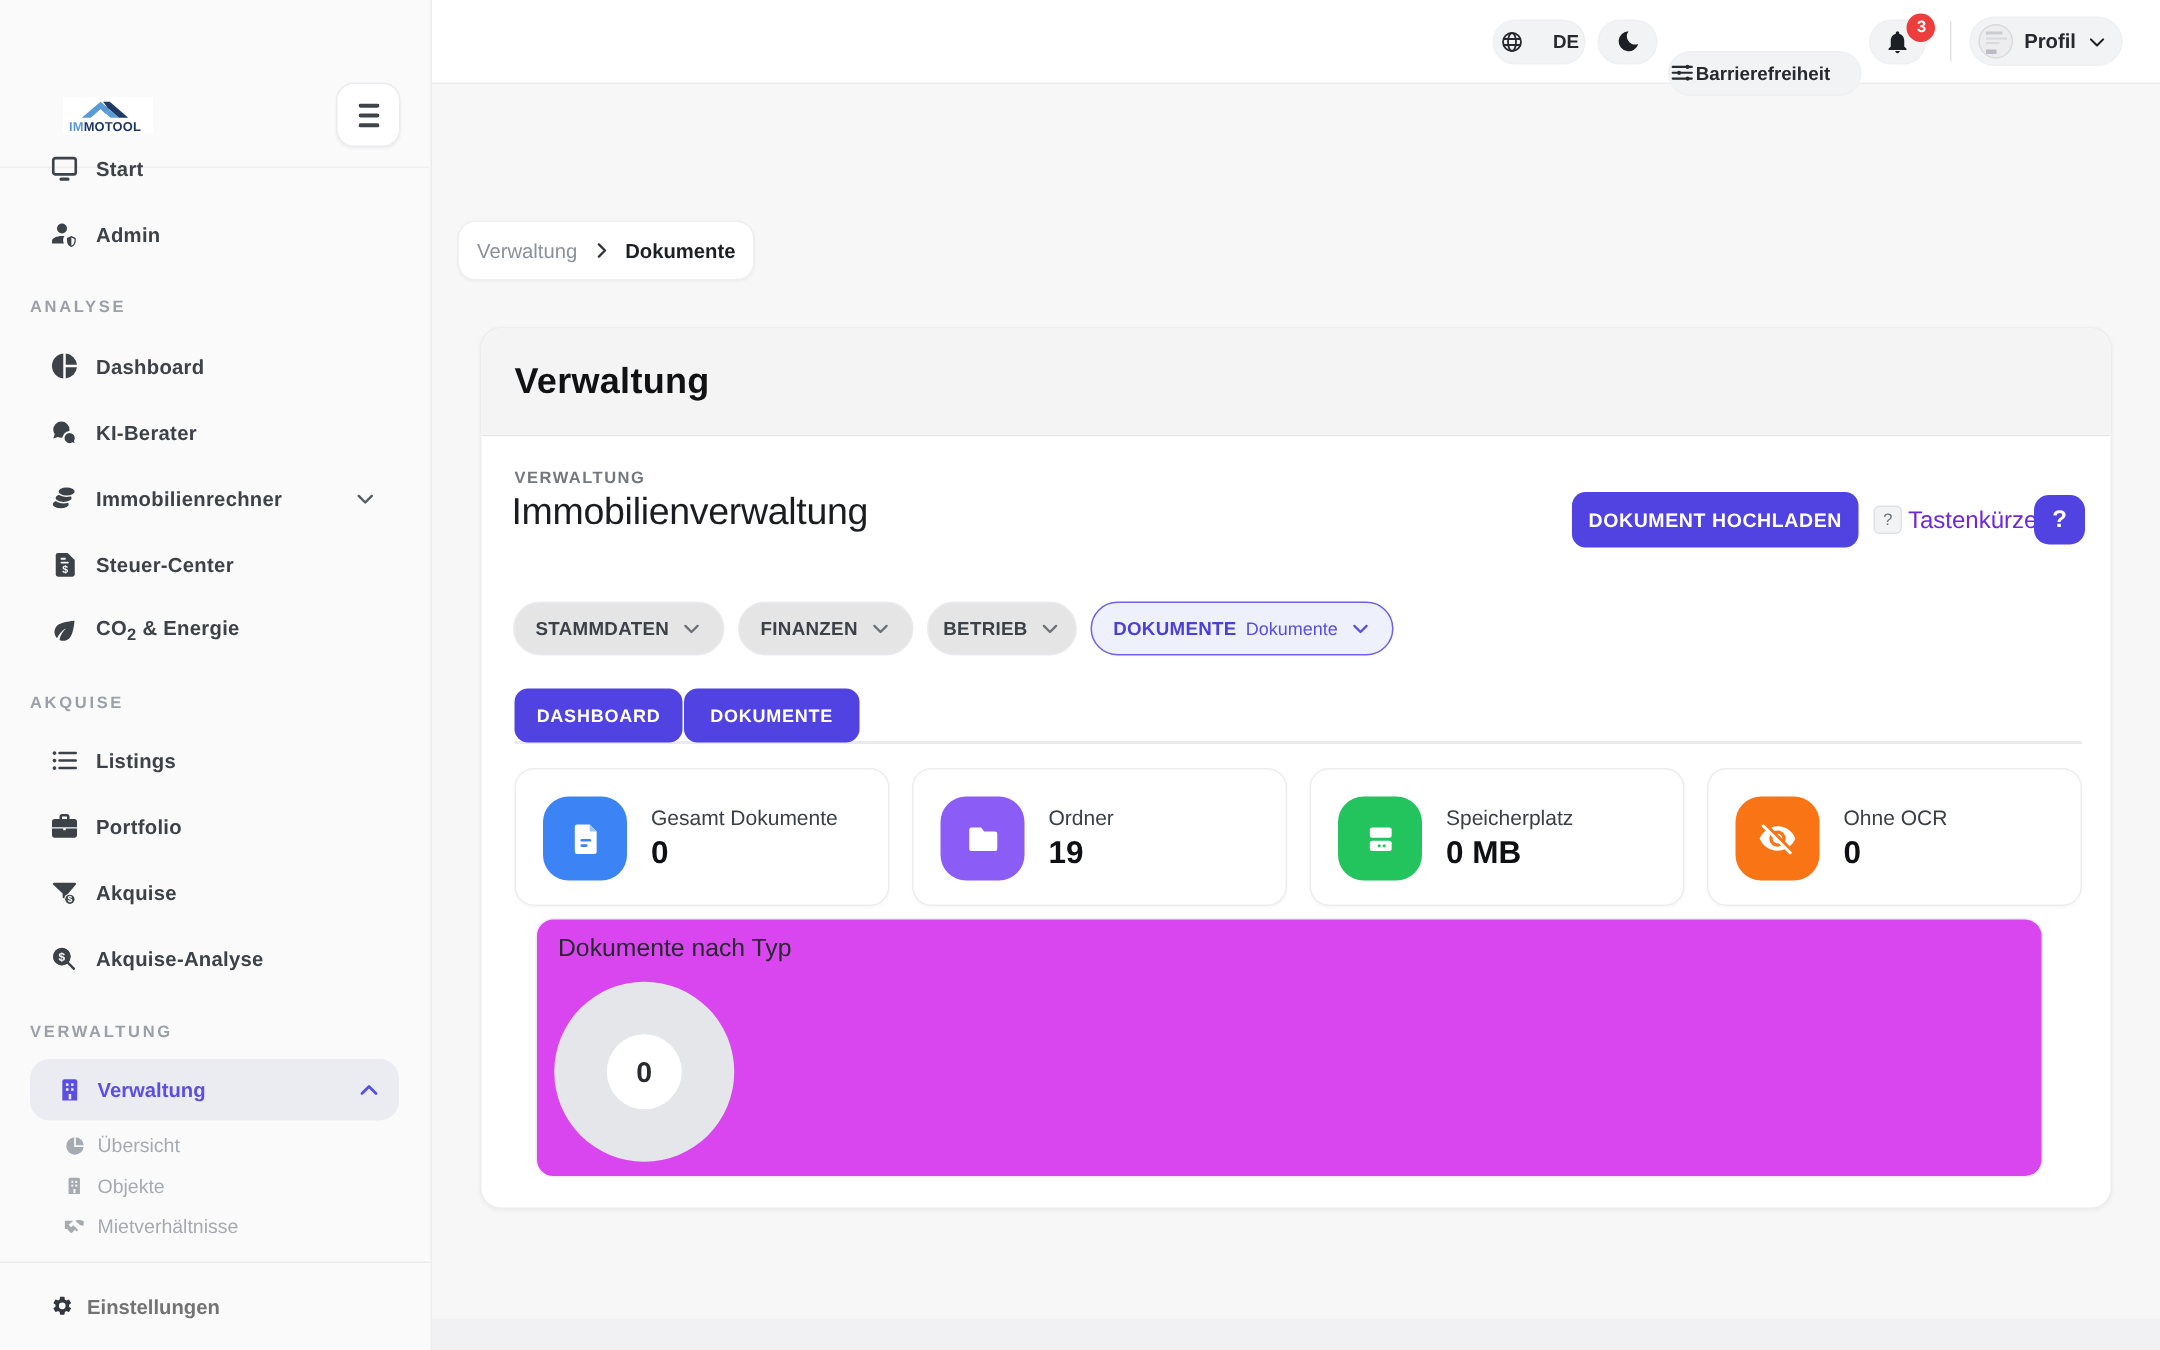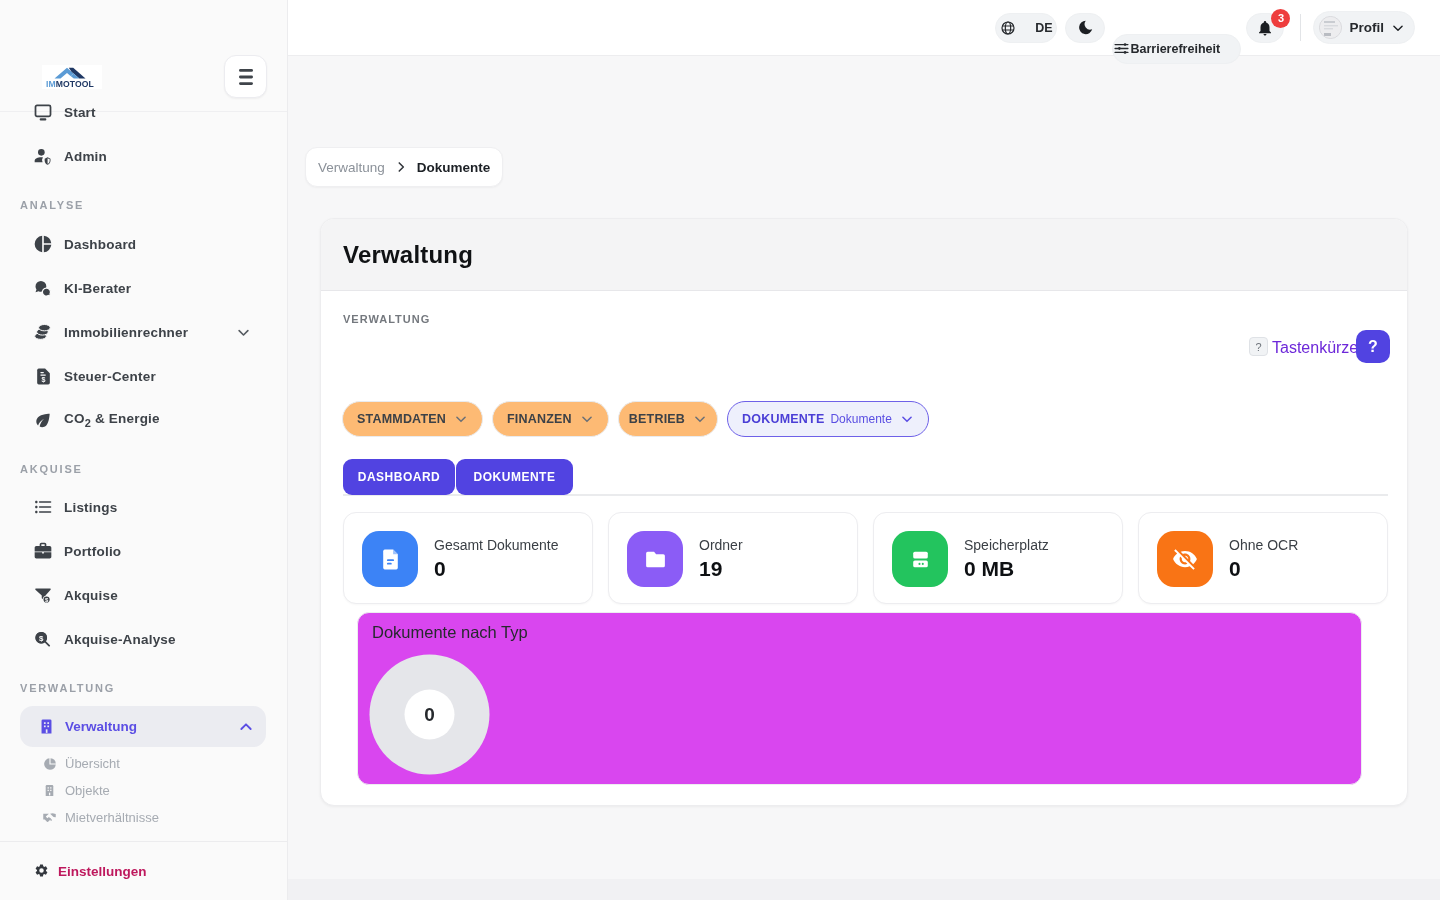--- a/index.html
+++ b/index.html
@@ -20,21 +20,21 @@
 .nlabel { position:absolute; left:20px; font-size:11px; font-weight:700; letter-spacing:1.8px; color:#9ba0a8; }
 .chev { position:absolute; }
 .active-pill { position:absolute; left:20px; width:246px; height:41px; background:#ebecf1; border-radius:13px; display:flex; align-items:center; }
 .active-pill .nicon { width:20px; height:20px; margin-left:16px; display:flex; align-items:center; justify-content:center; }
 .active-pill .ntext { margin-left:9px; font-size:13.5px; font-weight:700; color:#5b4ee4; }
 .subitem { position:absolute; left:0; width:288px; height:27px; display:flex; }
 .subitem .sicon { width:15px; height:15px; margin-left:42px; display:flex; align-items:center; justify-content:center; }
 .subitem .stext { margin-left:8px; font-size:13px; font-weight:400; color:#a6abb2; }
 .sb-bottom { position:absolute; left:0; bottom:0; width:287px; height:59px; border-top:1px solid #ececee; display:flex; align-items:center; background:#fafafa; }
 .sb-bottom .nicon { width:16px; height:16px; margin-left:34px; }
-.sb-bottom .ntext { margin-left:8px; font-size:13.5px; font-weight:700; color:#be185d; }
+.sb-bottom .ntext { margin-left:8px; font-size:13.5px; font-weight:700; color:#737373; }
 
 
 #topbar { position:absolute; left:288px; top:0; width:1152px; height:56px; background:#fff; border-bottom:1px solid #ededef; display:flex; align-items:center; justify-content:flex-end; padding-right:25px; z-index:4; }
 .pill { height:30px; background:#f1f3f5; border:1px solid #eef0f2; border-radius:15px; display:flex; align-items:center; color:#26292d; }
 .tb-de { width:62px; justify-content:center; gap:19px; font-size:12.5px; font-weight:700;text-align:center; }
 .tb-moon { width:40px; justify-content:center; margin-left:8px; }
 .tb-acc { width:129px; justify-content:flex-start; gap:0; font-size:12.5px; font-weight:700; margin-left:7px;margin-top:42px; }
 .tb-bell { width:38px; justify-content:center; margin-left:5px; position:relative; }
 .badge { position:absolute; right:-7px; top:-5px; width:19px; height:19px; background:#ee3d3d; border-radius:50%; color:#fff; font-size:11px; font-weight:700; display:flex; align-items:center; justify-content:center; }
 .tb-sep { width:1px; height:27px; background:#e2e4e7; margin:0 12px 0 16px; }
@@ -52,21 +52,21 @@
 .card-head { height:72px; background:#f4f4f5; border-bottom:1px solid #e7e7ea; border-radius:13px 13px 0 0; display:flex; align-items:center; padding-left:22px; font-size:24px; font-weight:700; color:#101214; letter-spacing:.2px; }
 .ov-label { position:absolute; left:22px; top:94px; font-size:11px; font-weight:700; letter-spacing:1px; color:#74787e; }
 .ov-h2 { position:absolute; left:20px; top:108px; font-size:25px; font-weight:400; color:#1a1c1f; letter-spacing:-.2px; }
 .ov-desc { position:absolute; left:22px; top:143px; font-size:15px; color:#53565b; }
 .btn-upload { position:absolute; left:727px; top:109px; width:191px; height:37px; background:#5143e1; border-radius:9px; color:#fff; font-size:13px; font-weight:700; letter-spacing:.4px; display:flex; align-items:center; justify-content:center; }
 .kbd { position:absolute; left:928px; top:118px; width:19px; height:19px; background:#f1f3f5; border:1px solid #dfe2e6; border-radius:4px; color:#6e747b; font-size:11px; display:flex; align-items:center; justify-content:center; }
 .kbd-text { position:absolute; left:951px; top:120px; font-size:16px; color:#6d28d9; }
 .btn-q { position:absolute; left:1035px; top:111px; width:34px; height:33px; background:#5143e1; border-radius:10px; color:#fff; font-size:16px; font-weight:700; display:flex; align-items:center; justify-content:center; }
 
 .tabs { position:absolute; left:21px; top:182px; display:flex; gap:9px; }
-.tab { height:36px; background:#fdba74; border:1px solid #e9ebee; border-radius:18px; display:flex; align-items:center; padding:0 14px; gap:8px; font-size:12.5px; font-weight:700; color:#3c4147; letter-spacing:.2px; }
+.tab { height:36px; background:#e5e5e5; border:1px solid #e9ebee; border-radius:18px; display:flex; align-items:center; padding:0 14px; gap:8px; font-size:12.5px; font-weight:700; color:#3c4147; letter-spacing:.2px; }
 .tab.sel { background:#eef0fc; border:1.5px solid #6e61e8; color:#4b3fd6; }
 .tab .sub { font-size:12px; font-weight:400; color:#5a4ee2; letter-spacing:0; margin-left:-2px; }
 
 .subtabs { position:absolute; left:22px; top:240px; width:1045px; height:37px; border-bottom:2px solid #eaebed; }
 .stab { position:absolute; top:0; height:36px; background:#5143e1; border-radius:9px; color:#fff; font-size:12px; font-weight:700; letter-spacing:.5px; display:flex; align-items:center; justify-content:center; }
 
 .stats { position:absolute; left:22px; top:293px; width:1045px; display:flex; gap:15px; }
 .stat { width:250px; height:92px; background:#fff; border:1px solid #ededf0; border-radius:13px; box-shadow:0 1px 2px rgba(0,0,0,.03); position:relative; }
 .sticon { position:absolute; left:18px; top:18px; width:56px; height:56px; border-radius:17px; display:flex; align-items:center; justify-content:center; }
 .stlabel { position:absolute; left:90px; top:24px; font-size:14px; color:#3a3f45; }
@@ -329,20 +329,22 @@
     <span class="bc-a">Verwaltung</span>
     <svg width="14" height="14" viewBox="0 0 24 24" fill="none" stroke="#30343a" stroke-width="2.6" stroke-linecap="round" stroke-linejoin="round">
         <path d="M9 5l7 7-7 7"></path>
       </svg>
     <span class="bc-b">Dokumente</span>
   </div>
 
   <div class="card">
     <div class="card-head">Verwaltung</div>
     <div class="ov-label">VERWALTUNG</div>
+    <div class="ov-h2">Immobilienverwaltung</div>
+    <div class="btn-upload">DOKUMENT HOCHLADEN</div>
     <div class="kbd">?</div>
     <div class="kbd-text">Tastenkürzel</div>
     <div class="btn-q">?</div>
 
     <div class="tabs">
       <div class="tab">STAMMDATEN <svg width="14" height="14" viewBox="0 0 24 24" fill="none" stroke="#6b7076" stroke-width="2.6" stroke-linecap="round" stroke-linejoin="round">
             <path d="M5 9l7 7 7-7"></path>
           </svg></div>
       <div class="tab">FINANZEN <svg width="14" height="14" viewBox="0 0 24 24" fill="none" stroke="#6b7076" stroke-width="2.6" stroke-linecap="round" stroke-linejoin="round">
             <path d="M5 9l7 7 7-7"></path>

